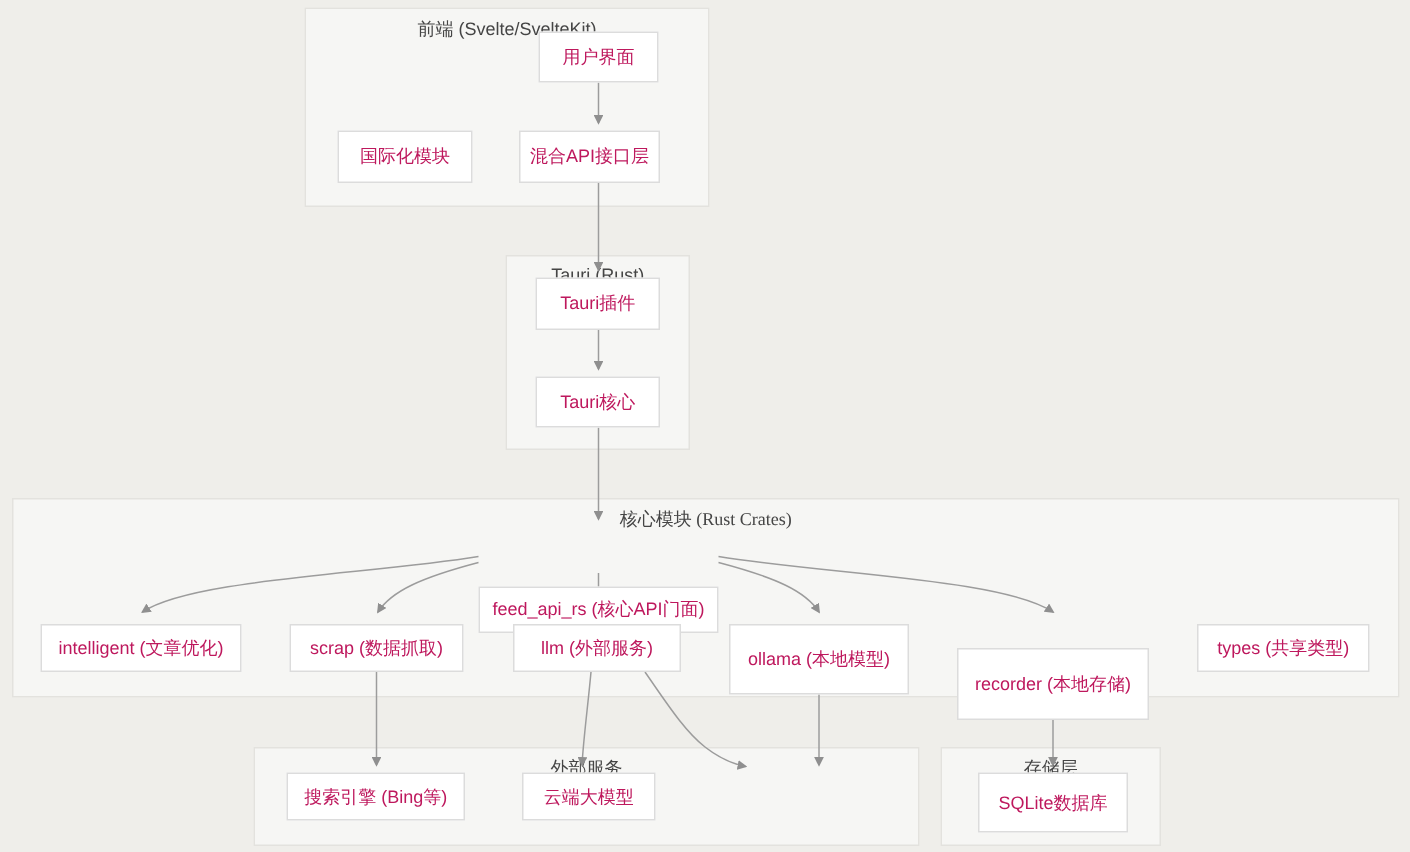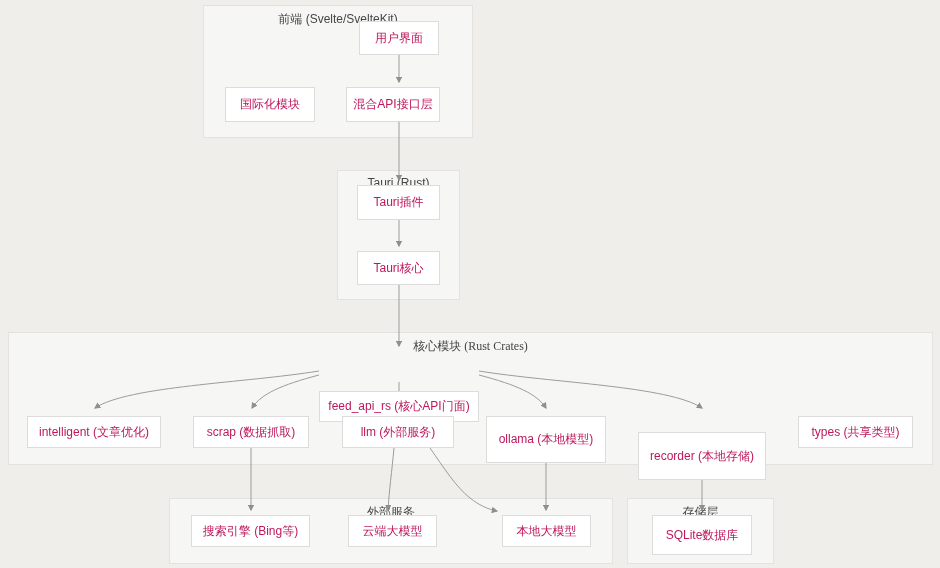--- a/index.html
+++ b/index.html
@@ -116,17 +116,16 @@
   <div class="node" style="left:486px; top:416px; width:120px; height:47px;">ollama (本地模型)</div>
 
   <div class="node" style="left:638px; top:432px; width:128px; height:48px;">recorder (本地存储)</div>
 
   <div class="node" style="left:798px; top:416px; width:115px; height:32px;">types (共享类型)</div>
 
   <div class="node" style="left:191px; top:515px; width:119px; height:32px;">搜索引擎 (Bing等)</div>
 
   <div class="node" style="left:348px; top:515px; width:89px; height:32px;">云端大模型</div>
 
-  <div class="node" style="left:502px; top:515px; width:89px; height:32px;">本地大模型</div>
 
   <div class="node" style="left:652px; top:515px; width:100px; height:40px;">SQLite数据库</div>
 
 </div>
 
 </body></html>

